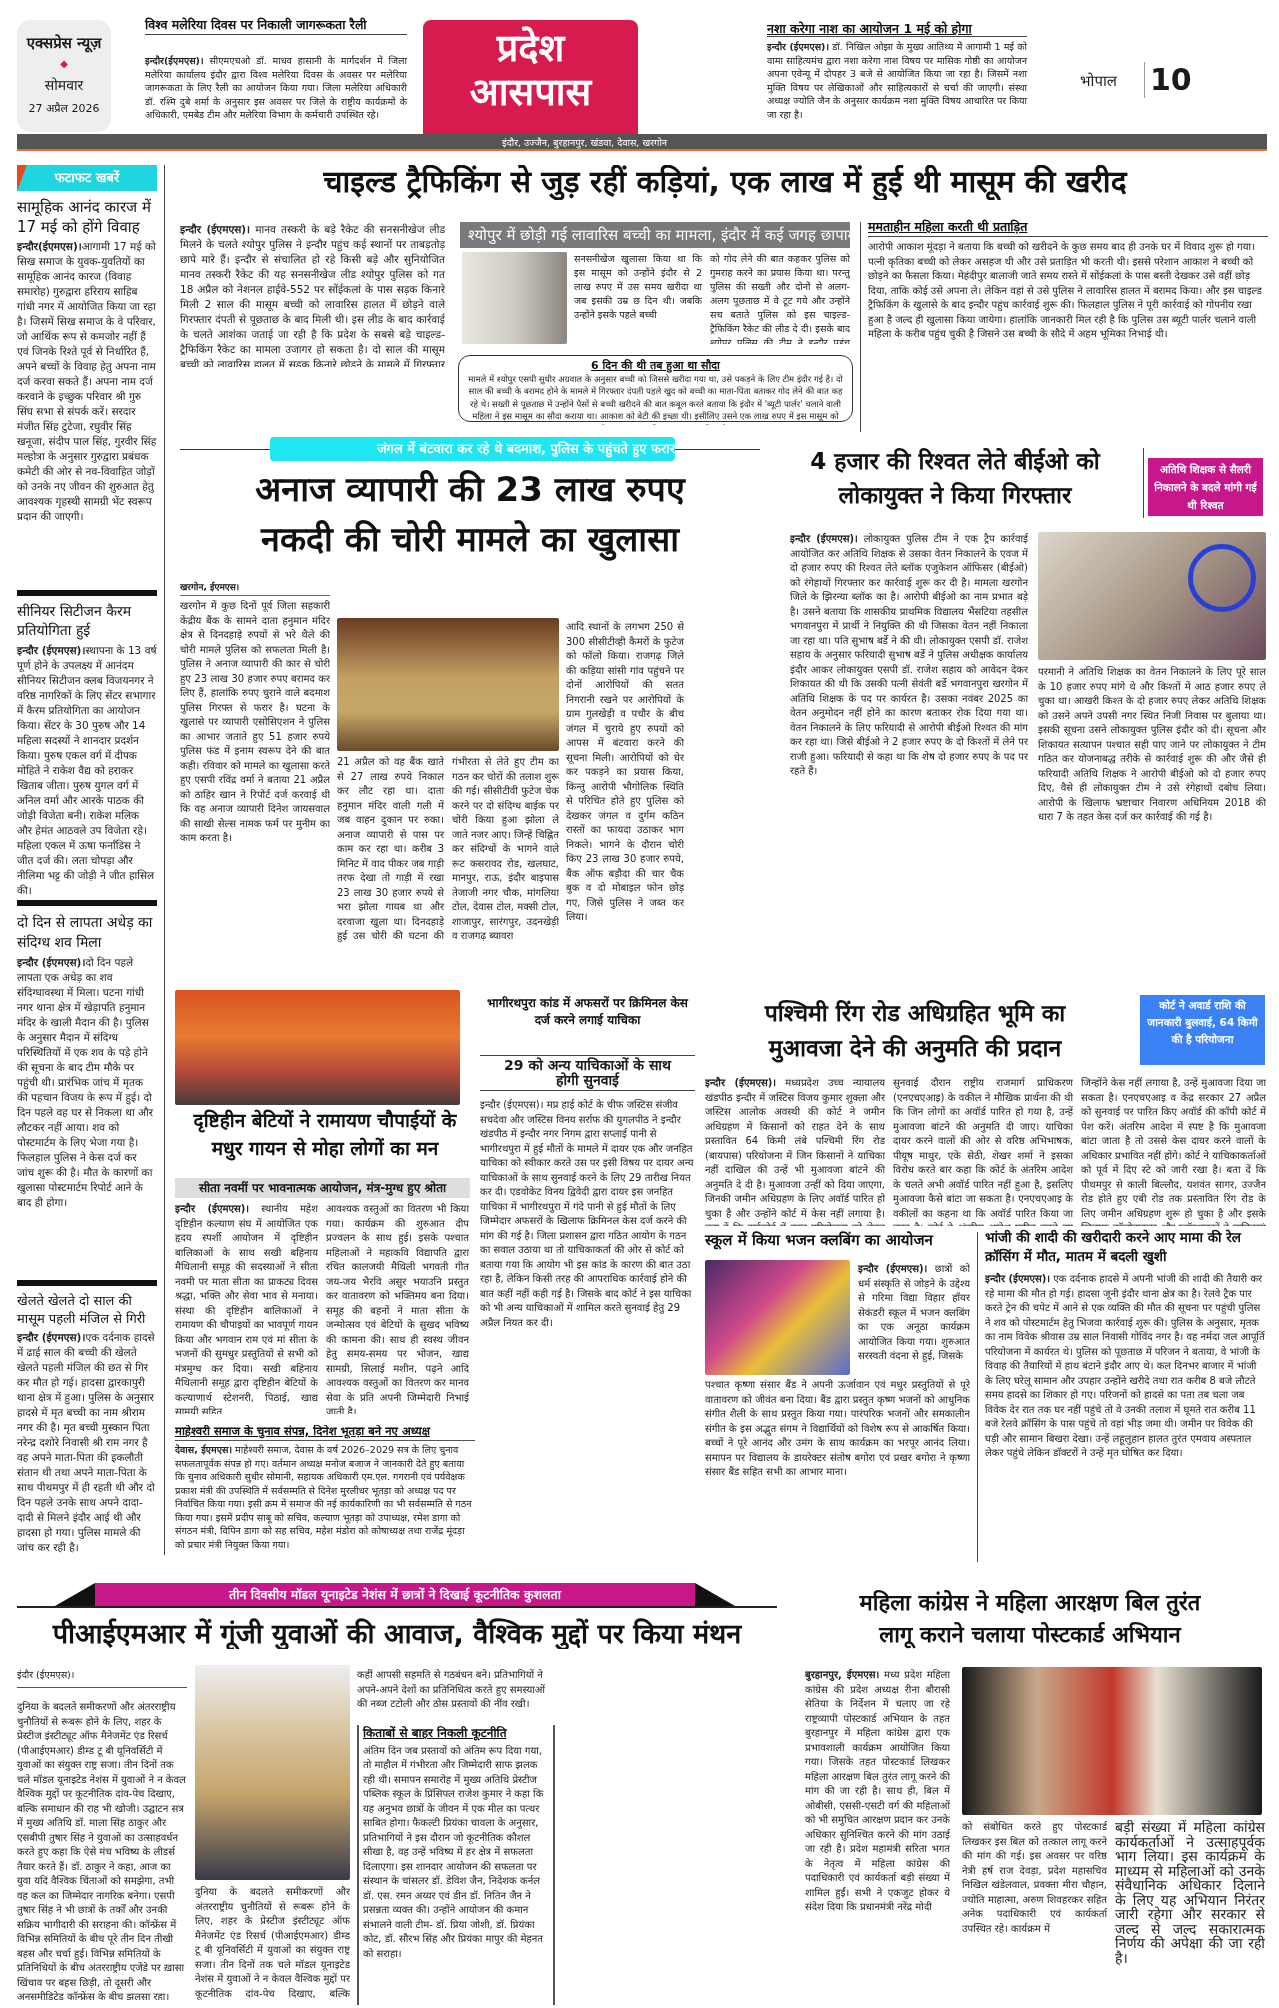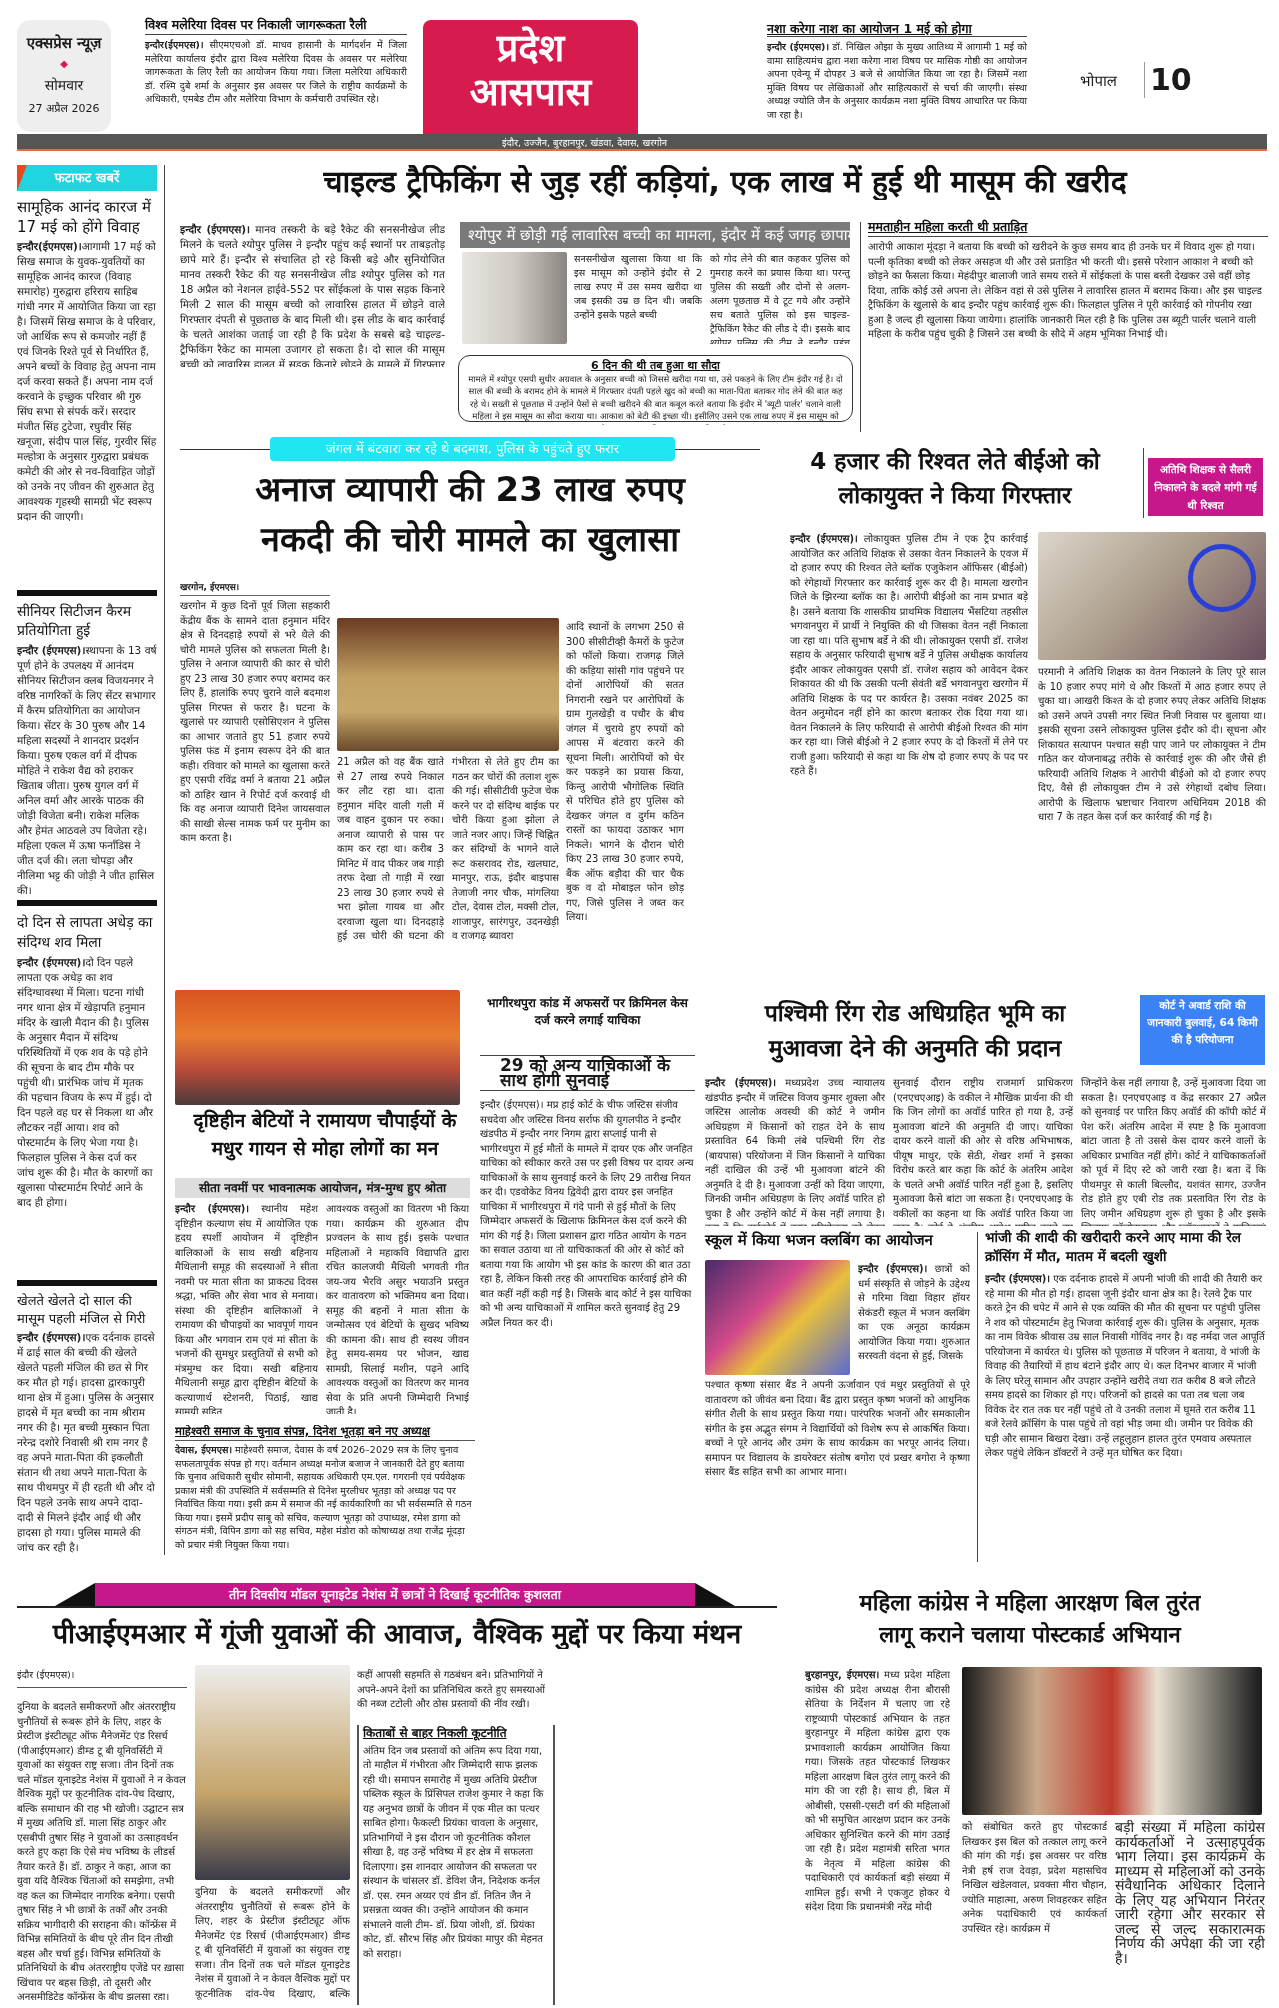--- a/index.html
+++ b/index.html
@@ -19,21 +19,21 @@
 
 <div class="abs masthead-box" style="left:17px;top:20px;width:94px;height:112px;text-align:center;padding-top:12px">
   <div style="font-weight:bold;font-size:15px">एक्सप्रेस न्यूज़</div>
   <div style="color:#d81b4f;font-size:10px;margin:6px 0">◆</div>
   <div style="font-size:14px">सोमवार</div>
   <div style="font-size:11px;margin-top:6px">27 अप्रैल 2026</div>
 </div>
 
 <div class="abs" style="left:145px;top:18px;width:262px">
   <div class="hd ul" style="font-size:12.5px;">विश्व मलेरिया दिवस पर निकाली जागरूकता रैली</div>
-  <div class="body-txt" style="font-size:9.5px;line-height:13.5px;margin-top:3px">
+  <div class="body-txt" style="font-size:9.5px;line-height:13.5px;margin-top:19px">
     <b>इन्दौर(ईएमएस)।</b>
     <span>सीएमएचओ डॉ. माधव हासानी के मार्गदर्शन में जिला मलेरिया कार्यालय इंदौर द्वारा विश्व मलेरिया दिवस के अवसर पर मलेरिया जागरूकता के लिए रैली का आयोजन किया गया। जिला मलेरिया अधिकारी डॉ. रश्मि दुबे शर्मा के अनुसार इस अवसर पर जिले के राष्ट्रीय कार्यक्रमों के अधिकारी, एमबेड टीम और मलेरिया विभाग के कर्मचारी उपस्थित रहे।</span>
   </div>
 </div>
 
 <div class="abs" style="left:423px;top:20px;width:215px;height:114px;background:#d81b4f;border-radius:8px 8px 0 0;text-align:center;color:#fff;padding-top:6px">
   <div style="font-size:38px;font-weight:bold;line-height:44px">प्रदेश</div>
   <div style="font-size:38px;font-weight:bold;line-height:44px">आसपास</div>
 </div>
 
@@ -106,21 +106,21 @@
   <div class="body-txt" style="font-size:8.5px;line-height:12.5px;height:52px;overflow:hidden;text-align:center">मामले में श्योपुर एसपी सुधीर अग्रवाल के अनुसार बच्ची को जिससे खरीदा गया था, उसे पकड़ने के लिए टीम इंदौर गई है। दो साल की बच्ची के बरामद होने के मामले में गिरफ्तार दंपती पहले खुद को बच्ची का माता-पिता बताकर गोद लेने की बात कह रहे थे। सख्ती से पूछताछ में उन्होंने पैसों से बच्ची खरीदने की बात कबूल करते बताया कि इंदौर में 'ब्यूटी पार्लर' चलाने वाली महिला ने इस मासूम का सौदा कराया था। आकाश को बेटी की इच्छा थी। इसीलिए उसने एक लाख रुपए में इस मासूम को तब खरीदा था जब इसकी उम्र महज छह दिन थी।</div>
 </div>
 
 <div class="abs rule-v" style="left:860px;top:222px;height:210px"></div>
 <div class="abs" style="left:868px;top:220px;width:400px">
   <div class="hd" style="font-size:12.5px;text-decoration:underline;border-bottom:1px solid #444;padding-bottom:2px">ममताहीन महिला करती थी प्रताड़ित</div>
   <div class="body-txt" style="font-size:10px;line-height:14.5px;margin-top:3px;text-align:left">आरोपी आकाश मूंदड़ा ने बताया कि बच्ची को खरीदने के कुछ समय बाद ही उनके घर में विवाद शुरू हो गया। पत्नी कृतिका बच्ची को लेकर असहज थी और उसे प्रताड़ित भी करती थी। इससे परेशान आकाश ने बच्ची को छोड़ने का फैसला किया। मेहंदीपुर बालाजी जाते समय रास्ते में सोंईकलां के पास बस्ती देखकर उसे वहीं छोड़ दिया, ताकि कोई उसे अपना ले। लेकिन वहां से उसे पुलिस ने लावारिस हालत में बरामद किया। और इस चाइल्ड ट्रैफिकिंग के खुलासे के बाद इन्दौर पहुंच कार्रवाई शुरू की। फिलहाल पुलिस ने पूरी कार्रवाई को गोपनीय रखा हुआ है जल्द ही खुलासा किया जायेगा। हालांकि जानकारी मिल रही है कि पुलिस उस ब्यूटी पार्लर चलाने वाली महिला के करीब पहुंच चुकी है जिसने उस बच्ची के सौदे में अहम भूमिका निभाई थी।</div>
 </div>
 
 <div class="abs" style="left:180px;top:449px;width:580px;height:1px;background:#333"></div>
-<div class="abs" style="left:270px;top:437px;width:405px;height:24px;background:#1fe6f0;color:#fff;border-radius:4px;font-size:13px;font-weight:normal;line-height:24px;text-align:center;white-space:nowrap">
+<div class="abs" style="left:270px;top:437px;width:405px;height:24px;background:#1fe6f0;color:#fff;border-radius:4px;font-size:13px;font-weight:bold;line-height:24px;text-align:right;white-space:nowrap">
   <span>जंगल में बंटवारा कर रहे थे बदमाश, पुलिस के पहुंचते हुए फरार</span>
 </div>
 <div class="abs hd" style="left:180px;top:470px;width:580px;font-size:34px;text-align:center;white-space:nowrap">अनाज व्यापारी की 23 लाख रुपए</div>
 <div class="abs hd" style="left:180px;top:520px;width:580px;font-size:34px;text-align:center;white-space:nowrap">नकदी की चोरी मामले का खुलासा</div>
 
 <div class="abs" style="left:180px;top:580px;width:150px;height:405px;overflow:hidden">
   <div style="font-size:9px;font-weight:bold;border-bottom:1px solid #666;padding-bottom:2px;margin-bottom:3px">खरगोन, ईएमएस।</div>
   <div class="body-txt" style="font-size:10px;line-height:14.5px">खरगोन में कुछ दिनों पूर्व जिला सहकारी केंद्रीय बैंक के सामने दाता हनुमान मंदिर क्षेत्र से दिनदहाड़े रुपयों से भरे थैले की चोरी मामले पुलिस को सफलता मिली है। पुलिस ने अनाज व्यापारी की कार से चोरी हुए 23 लाख 30 हजार रुपए बरामद कर लिए हैं, हालांकि रुपए चुराने वाले बदमाश पुलिस गिरफ्त से फरार है। घटना के खुलासे पर व्यापारी एसोसिएशन ने पुलिस का आभार जताते हुए 51 हजार रुपये पुलिस फंड में इनाम स्वरूप देने की बात कही। रविवार को मामले का खुलासा करते हुए एसपी रविंद्र वर्मा ने बताया 21 अप्रैल को ठाहिर खान ने रिपोर्ट दर्ज करवाई थी कि वह अनाज व्यापारी दिनेश जायसवाल की साखी सेल्स नामक फर्म पर मुनीम का काम करता है।</div>
 </div>
 <div class="abs photo" style="left:337px;top:618px;width:222px;height:133px;background:linear-gradient(180deg,#6a3b22,#c2a063 45%,#c7a86a 70%,#6a4a2a)"></div>
@@ -166,21 +166,21 @@
   <div class="hd" style="font-size:11.5px;text-decoration:underline;border-bottom:1px solid #555;padding-bottom:2px;white-space:nowrap;overflow:hidden">माहेश्वरी समाज के चुनाव संपन्न, दिनेश भूतड़ा बने नए अध्यक्ष</div>
   <div class="body-txt" style="font-size:9.5px;line-height:13.5px;margin-top:2px;text-align:left">
     <b>देवास, ईएमएस।</b>
     <span>माहेश्वरी समाज, देवास के वर्ष 2026–2029 सत्र के लिए चुनाव सफलतापूर्वक संपन्न हो गए। वर्तमान अध्यक्ष मनोज बजाज ने जानकारी देते हुए बताया कि चुनाव अधिकारी सुधीर सोमानी, सहायक अधिकारी एम.एल. गगरानी एवं पर्यवेक्षक प्रकाश मंत्री की उपस्थिति में सर्वसम्मति से दिनेश मुरलीधर भूतड़ा को अध्यक्ष पद पर निर्वाचित किया गया। इसी क्रम में समाज की नई कार्यकारिणी का भी सर्वसम्मति से गठन किया गया। इसमें प्रदीप साबू को सचिव, कल्याण भूतड़ा को उपाध्यक्ष, रमेश डागा को संगठन मंत्री, विपिन डागा को सह सचिव, महेश मंडोरा को कोषाध्यक्ष तथा राजेंद्र मूंदड़ा को प्रचार मंत्री नियुक्त किया गया।</span>
   </div>
 </div>
 
 <div class="abs" style="left:480px;top:995px;width:215px;height:55px;text-align:center">
   <div class="hd" style="font-size:12px;line-height:17px">भागीरथपुरा कांड में अफसरों पर क्रिमिनल केस दर्ज करने लगाई याचिका</div>
 </div>
-<div class="abs" style="left:480px;top:1055px;width:215px;font-weight:bold;font-size:17px;line-height:15px;border-top:1px solid #444;border-bottom:1px solid #444;padding:2px 20px">
+<div class="abs" style="left:480px;top:1055px;width:215px;text-align:center;font-weight:bold;font-size:14px;line-height:15px;border-top:1px solid #444;border-bottom:1px solid #444;padding:2px 20px">
   <span>29 को अन्य याचिकाओं के साथ होगी सुनवाई</span>
 </div>
 <div class="abs body-txt" style="left:480px;top:1098px;width:215px;height:460px;overflow:hidden;font-size:10px;line-height:14.5px;text-align:left">
   <span>इन्दौर (ईएमएस)।</span>
   <span>मप्र हाई कोर्ट के चीफ जस्टिस संजीव सचदेवा और जस्टिस विनय सर्राफ की युगलपीठ ने इन्दौर खंडपीठ में इन्दौर नगर निगम द्वारा सप्लाई पानी से भागीरथपुरा में हुई मौतों के मामले में दायर एक और जनहित याचिका को स्वीकार करते उस पर इसी विषय पर दायर अन्य याचिकाओं के साथ सुनवाई करने के लिए 29 तारीख नियत कर दी। एडवोकेट विनय द्विवेदी द्वारा दायर इस जनहित याचिका में भागीरथपुरा में गंदे पानी से हुई मौतों के लिए जिम्मेदार अफसरों के खिलाफ क्रिमिनल केस दर्ज करने की मांग की गई है। जिला प्रशासन द्वारा गठित आयोग के गठन का सवाल उठाया था तो याचिकाकर्ता की ओर से कोर्ट को बताया गया कि आयोग भी इस कांड के कारण की बात उठा रहा है, लेकिन किसी तरह की आपराधिक कार्रवाई होने की बात कहीं नहीं कही गई है। जिसके बाद कोर्ट ने इस याचिका को भी अन्य याचिकाओं में शामिल करते सुनवाई हेतु 29 अप्रैल नियत कर दी।</span>
 </div>
 
 <div class="abs hd" style="left:705px;top:1000px;width:420px;font-size:23px;text-align:center;white-space:nowrap">पश्चिमी रिंग रोड अधिग्रहित भूमि का</div>
 <div class="abs hd" style="left:705px;top:1035px;width:420px;font-size:23px;text-align:center;white-space:nowrap">मुआवजा देने की अनुमति की प्रदान</div>
 <div class="abs" style="left:1140px;top:995px;width:125px;height:70px;background:#3b82f6;color:#fff;font-size:10.5px;font-weight:bold;line-height:17px;text-align:center;padding:2px 3px">

